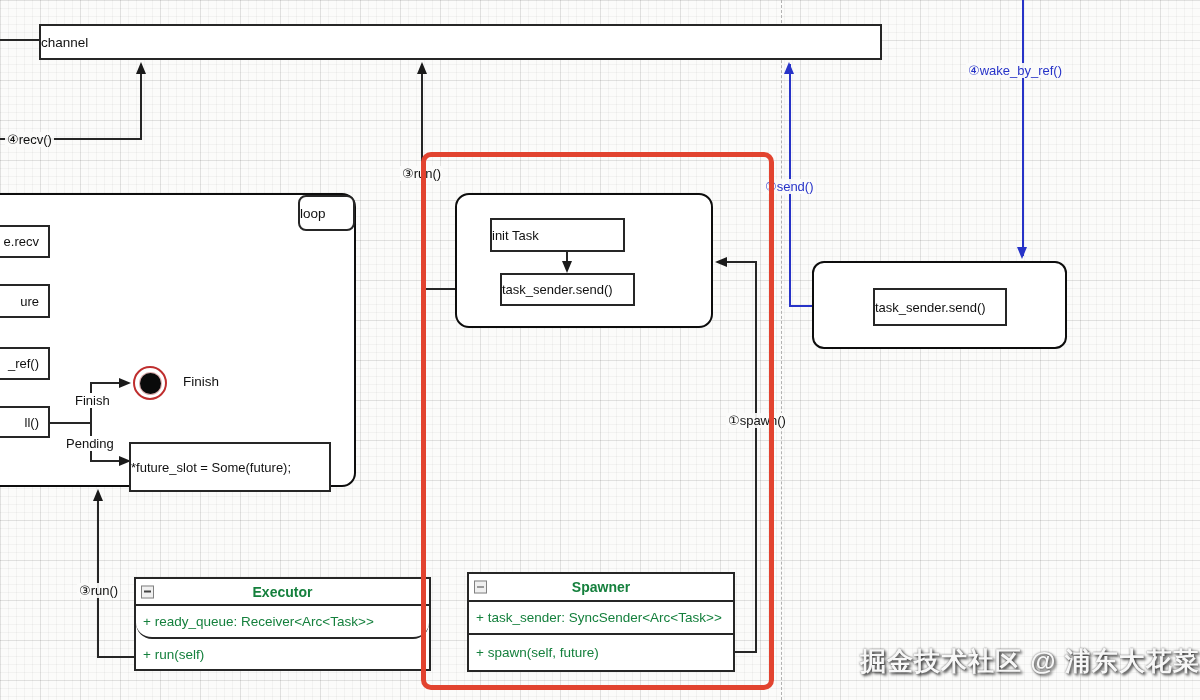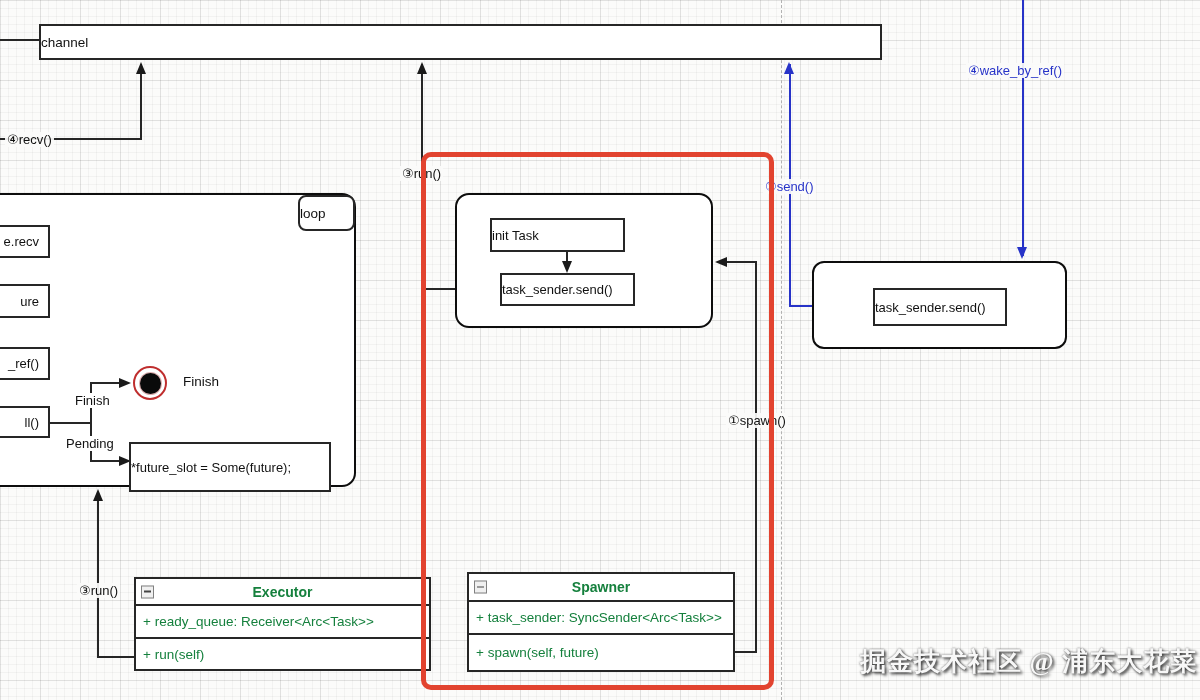--- a/index.html
+++ b/index.html
@@ -8,21 +8,21 @@
   #canvas {
     position:relative; width:1200px; height:700px; overflow:hidden;
     background-color:#fbfbfa;
     background-image:
       linear-gradient(to right, rgba(0,0,0,0.075) 1px, transparent 1px),
       linear-gradient(to bottom, rgba(0,0,0,0.075) 1px, transparent 1px),
       linear-gradient(to right, rgba(0,0,0,0.035) 1px, transparent 1px),
       linear-gradient(to bottom, rgba(0,0,0,0.035) 1px, transparent 1px);
     background-size:40px 40px, 40px 40px, 8px 8px, 8px 8px;
   }
-  .abs { position:absolute;font-family:Liberation Serif, serif; }
+  .abs { position:absolute; }
   .lineH { position:absolute; height:2px; background:#262626; z-index:1; }
   .lineV { position:absolute; width:2px; background:#262626; z-index:1; }
   .blue  { background:#2733c8 !important; }
   .lbl { position:absolute; font-size:13px; color:#111; white-space:nowrap; z-index:2;
          background:rgba(251,251,250,0.92); padding:0 2px; line-height:15px; }
   .lbl-blue { color:#2733c8; }
   .box { position:absolute; background:#fff; border:2px solid #262626; display:flex;
          align-items:center; font-size:13px; color:#111; z-index:3; white-space:nowrap; }
   .rounded-group { position:absolute; background:#fff; border:2.5px solid #0d0d0d; border-radius:14px; z-index:2; }
   
@@ -114,21 +114,21 @@
   .collapse-icon { position:absolute; left:5px; top:50%; transform:translateY(-50%);
                    width:13px; height:13px; border:1px solid #808080; background:#f0f0f0;
                    display:flex; align-items:center; justify-content:center; }
   .collapse-icon::after { content:""; width:7px; height:1.5px; background:#444; display:block; }
   .uml-attr { border-bottom:2px solid #262626; display:flex; align-items:center;
               padding-left:7px; font-size:13.5px; flex:0 0 auto; white-space:nowrap; }
   .uml-method { display:flex; align-items:center; padding-left:7px; font-size:13.5px; flex:1 1 auto; white-space:nowrap; }
 
   #executor-box { left:134px; top:577px; width:297px; height:94px; }
   #executor-box .uml-header { height:27px; }
-  #executor-box .uml-attr { height:33px; }
+  #executor-box .uml-attr { height:33px;border-radius:16px; }
   #spawner-box { left:467px; top:572px; width:268px; height:100px; }
   #spawner-box .uml-header { height:28px; }
   #spawner-box .uml-attr { height:33px; }
 
   #watermark { left:860px; top:644px; width:335px; font-size:26px; font-weight:bold;
                color:#f7f7f7; letter-spacing:1px; z-index:10; white-space:nowrap;
                text-shadow:2px 2px 3px rgba(0,0,0,0.72), 0 0 2px rgba(90,90,90,0.9); }
 </style>
 </head>
 <body>

